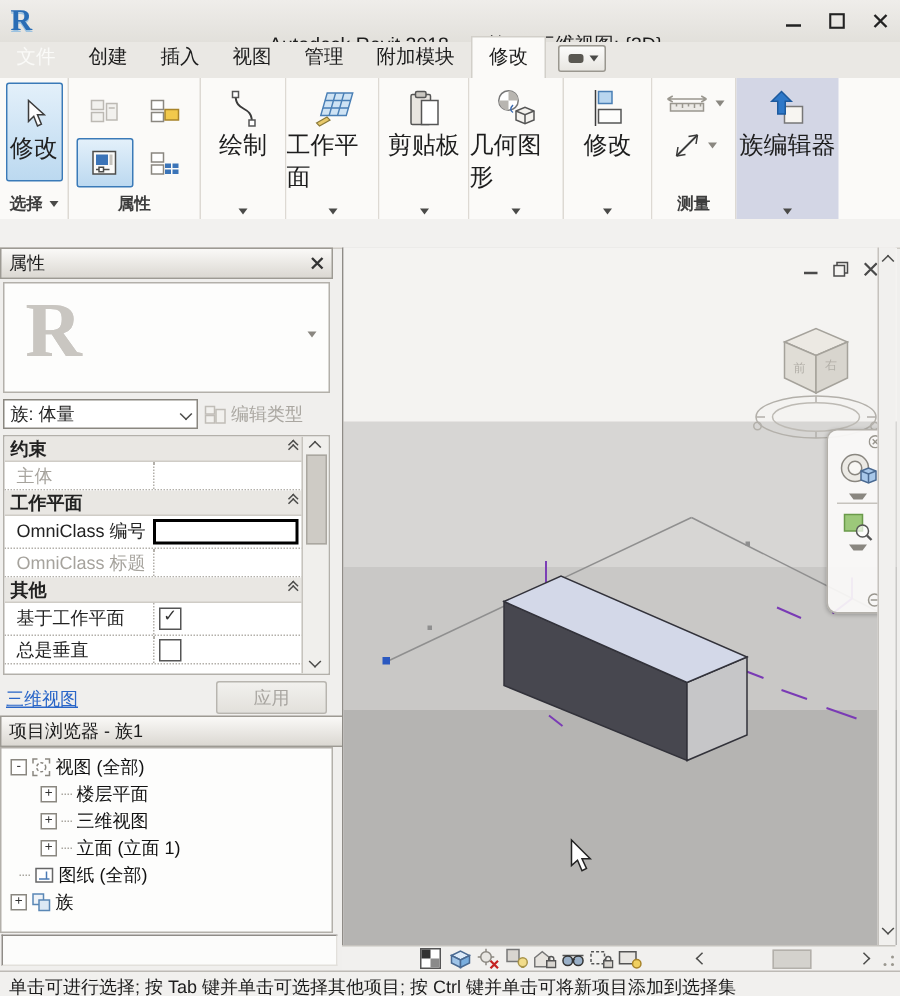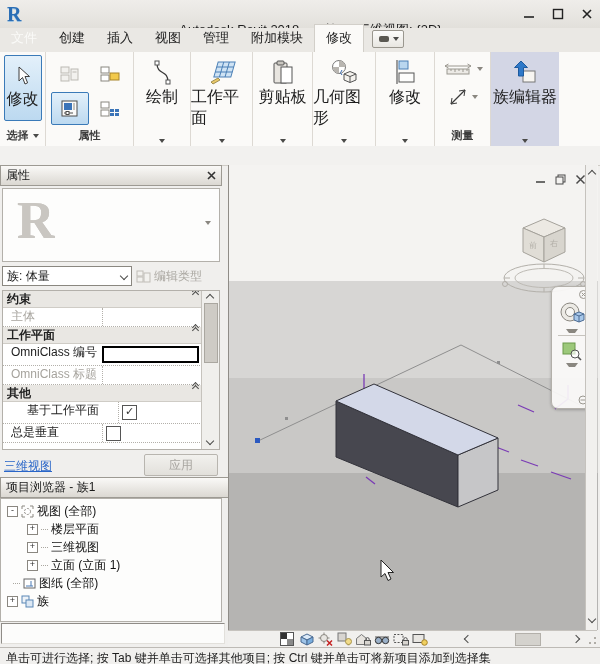--- a/index.html
+++ b/index.html
@@ -68,21 +68,21 @@
   .preview-dd{right:8px;top:32px;}
   .type-row{left:2px;top:100px;width:218px;height:22px;display:flex;align-items:center;gap:4px;}
   .type-select{width:130px;height:20px;background:#fff;border:1px solid #8a8780;box-sizing:border-box;
                display:flex;align-items:center;font-size:12px;padding:0 4px;}
   .type-select .chev{margin-left:auto;}
   .edit-type{display:flex;align-items:center;gap:3px;font-size:12px;color:#aaa7a1;}
   .prop-grid-tbl{left:2px;top:125px;width:218px;height:160px;background:#fff;border:1px solid #b3b0aa;
                  box-sizing:border-box;overflow:hidden;}
   .pg-scroll{position:absolute;right:0;top:0;width:17px;height:100%;background:#f0efec;border-left:1px solid #c6c3bd;}
   .pg-thumb{position:absolute;left:2px;top:12px;width:12px;height:58px;background:#cecbc5;border:1px solid #aaa7a0;}
-  .pg-row{display:flex;align-items:flex-start;border-bottom:1px dotted #b3b0aa;box-sizing:border-box;margin-right:17px;}
+  .pg-row{display:flex;align-items:center;border-bottom:1px dotted #b3b0aa;box-sizing:border-box;margin-right:17px;}
   .pg-group{height:17px;background:#e9e7e3;font-weight:bold;font-size:12px;padding:0 4px;border-bottom:1px solid #cfccc6;}
   .pg-group .dblchev{margin-left:auto;}
   .pg-data{height:19px;font-size:12px;}
   .pg-label{width:99px;padding-left:8px;box-sizing:border-box;white-space:nowrap;overflow:hidden;}
   .pg-val{flex:1;height:100%;border-left:1px dotted #b3b0aa;display:flex;align-items:center;padding-left:3px;}
   .dim-text{color:#a6a39d;}
   .oc-input{width:97px;height:17px;background:#fff;border:2px solid #000;box-sizing:border-box;font-size:12px;}
   .cbx{width:13px;height:13px;border:1px solid #555;background:#fff;font-size:11px;line-height:11px;
        text-align:center;color:#333;font-weight:bold;}
   .props-foot{left:0;top:287px;width:222px;height:25px;}
@@ -413,21 +413,21 @@
         <span class="pg-label dim-text">OmniClass 标题</span>
         <span class="pg-val"></span>
       </div>
       <div class="pg-row pg-group">
         <span>其他</span>
         <span class="dblchev">
             <span class="chev up"></span>
             <span class="chev up"></span>
           </span>
       </div>
-      <div class="pg-row pg-data" style="height:22px;padding-left:16px;">
+      <div class="pg-row pg-data" style="height:22px;">
         <span class="pg-label">基于工作平面</span>
         <span class="pg-val">
           <span class="cbx">✓</span>
         </span>
       </div>
       <div class="pg-row pg-data">
         <span class="pg-label">总是垂直</span>
         <span class="pg-val">
           <span class="cbx"></span>
         </span>

